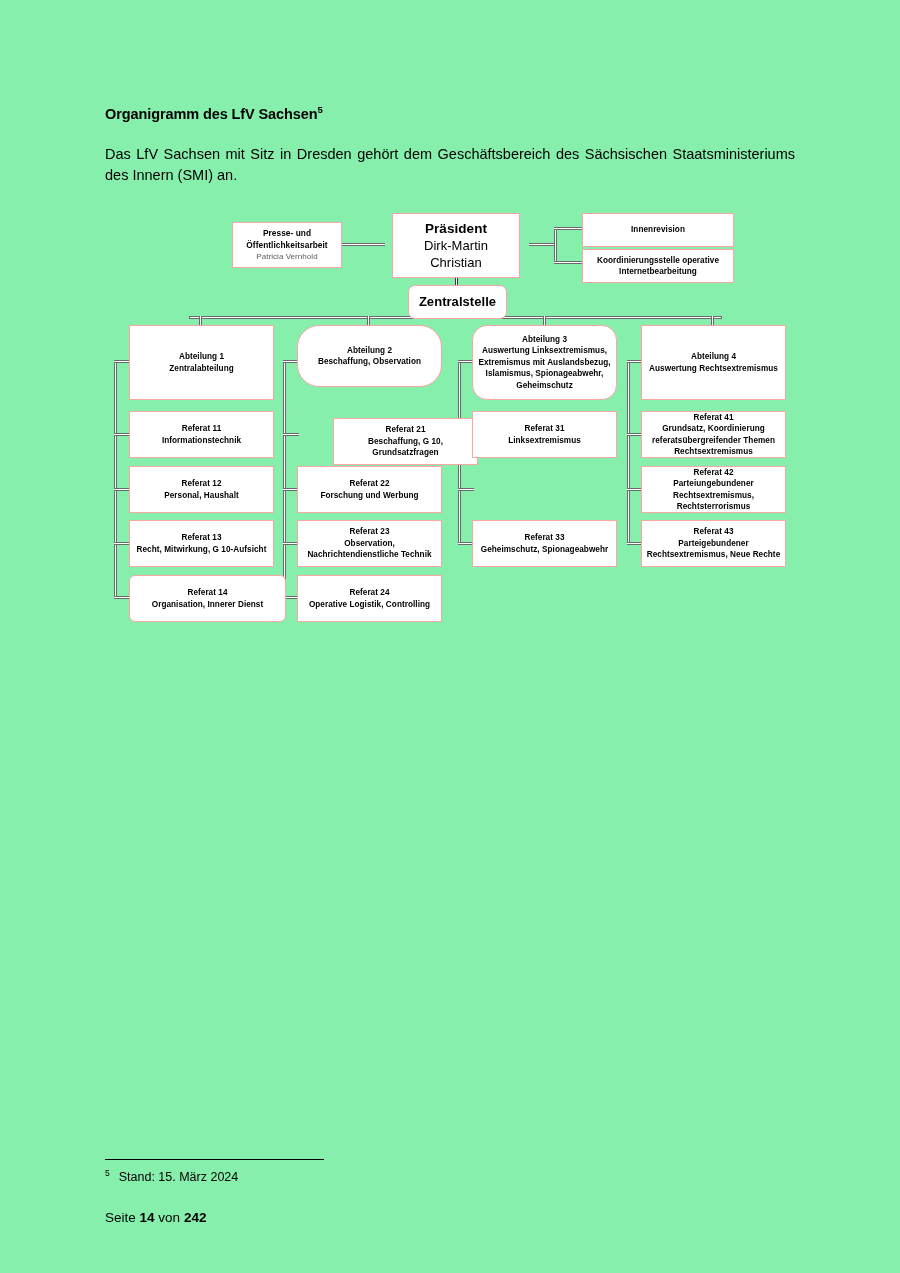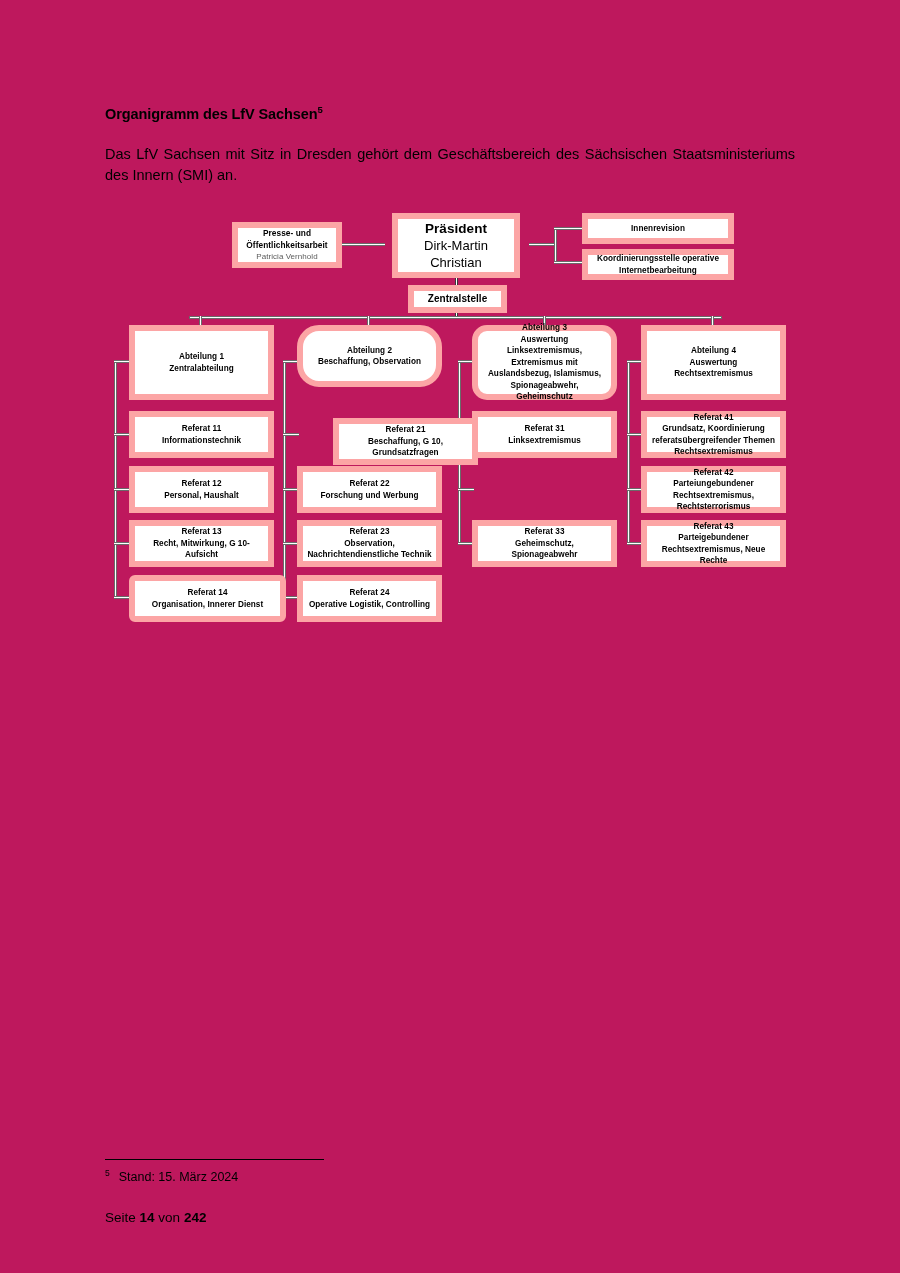--- a/index.html
+++ b/index.html
@@ -9,21 +9,21 @@
     background: #ffffff;
   }
   body {
     font-family: "Liberation Sans", sans-serif;
     color: #000000;
   }
   .page {
     position: relative;
     width: 900px;
     height: 1273px;
-    background: #be185d;
+    background: #86efac;
     overflow: hidden;
     text-decoration: underline;
   }
 
   
   .doc-heading {
     position: absolute;
     left: 105px;
     top: 106px;
     font-size: 14.5px;
@@ -52,31 +52,31 @@
   .org-chart {
     position: absolute;
     left: 0;
     top: 0;
     width: 900px;
     height: 1273px;
   }
   .node {
     position: absolute;
     box-sizing: border-box;
-    border: 6px solid #fca5a5;
+    border: 1px solid #fca5a5;
     background: #ffffff;
     display: flex;
     align-items: center;
     justify-content: center;
     text-align: center;
     font-size: 7.6px;
     font-weight: bold;
     line-height: 10.5px;
     letter-spacing: 0.05px;
-    padding: 8px 4px;
+    padding: 16px 4px;
     z-index: 3;
   }
   .node .lines { display: block; width: 100%; }
   .node .sub {
     display: block;
     font-weight: normal;
     color: #5c5c5c;
     font-size: 8px;
     line-height: 11px;
   }
@@ -85,21 +85,21 @@
   .node.president {
     font-size: 13px;
     font-weight: normal;
     line-height: 17px;
   }
   .node.president .title {
     display: block;
     font-weight: bold;
     font-size: 13.5px;
   }
-  .node.zentralstelle { font-size: 10px; }
+  .node.zentralstelle { font-size: 13px; border-radius: 7px; }
   .node.presse { font-size: 8.3px; line-height: 11.5px; }
   .node.side { font-size: 8.2px; line-height: 11.5px; text-align: center; }
   .node.abteilung { font-size: 8.2px; line-height: 11.5px; }
   .node.referat { font-size: 8.2px; line-height: 11.5px; }
 
   
   .conn-h {
     position: absolute;
     height: 3px;
     box-sizing: border-box;

